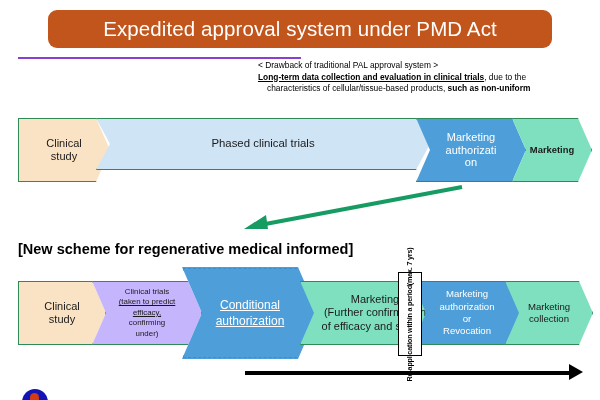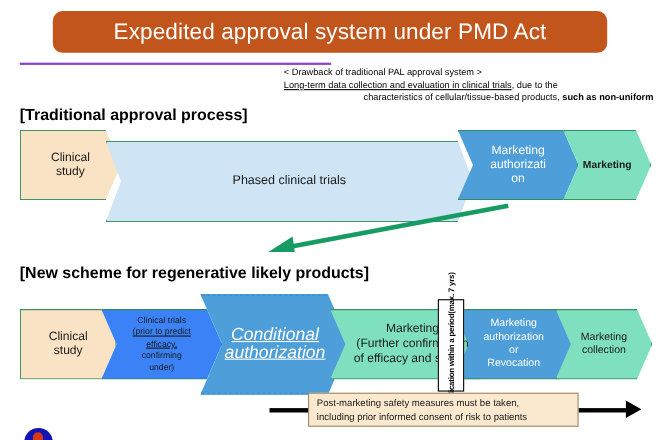--- a/index.html
+++ b/index.html
@@ -12,22 +12,22 @@
       background:#c1551c;border-radius:9px;display:flex;align-items:center;
       justify-content:center;}
   .title-banner span{color:#ffffff;font-size:20.5px;letter-spacing:.1px;
       font-weight:400;white-space:nowrap;}
   .rule{position:absolute;left:18px;top:57px;width:283px;height:2px;background:#8b3fcf;}
 
   
   .drawback{position:absolute;left:258px;top:60px;width:336px;font-size:8.4px;
       line-height:11.6px;color:#000;}
   .drawback .l1{font-weight:normal;}
-  .drawback .l2{font-weight:normal;text-decoration:underline;text-align:center;}
-  .drawback .ind{display:block;padding-left:9px;text-align:right;}
+  .drawback .l2{font-weight:bold;text-decoration:underline;text-align:center;}
+  .drawback .ind{display:block;padding-left:9px;}
   .b{font-weight:bold;}
 
   
   .section-head{position:absolute;font-size:14.5px;font-weight:bold;color:#000;
       white-space:nowrap;}
   #head-trad{left:18px;top:97px;}
   #head-new{left:18px;top:241px;}
 
   
   .flow{position:absolute;}
@@ -35,21 +35,21 @@
       text-align:center;box-sizing:border-box;}
   .chev .lbl{position:relative;z-index:2;line-height:1.18;padding:0 2px;}
 
   
   .sh-start{clip-path:polygon(0 0,calc(100% - 14px) 0,100% 50%,calc(100% - 14px) 100%,0 100%);}
   .sh-mid{clip-path:polygon(0 0,calc(100% - 14px) 0,100% 50%,calc(100% - 14px) 100%,0 100%,14px 50%);}
   .sh-mid-lg{clip-path:polygon(0 0,calc(100% - 20px) 0,100% 50%,calc(100% - 20px) 100%,0 100%,20px 50%);}
 
   .c-cream{background:#fae3c4;}
   .c-lblue{background:#cfe4f5;}
-  .c-lblue2{background:#3b82f6;}
+  .c-lblue2{background:#c4b5fd;}
   .c-blue{background:#4e9fd9;}
   .c-green{background:#7fe0c0;}
 
   .brd-green{outline:1px solid #2e8b57;outline-offset:-1px;}
 
   .txt-dark{color:#1a1a1a;}
   .txt-white{color:#ffffff;}
 
   
   .green-arrow{position:absolute;left:238px;top:182px;width:228px;height:52px;}
@@ -85,31 +85,30 @@
     <span>Expedited approval system under PMD Act</span>
   </div>
   <div class="rule"></div>
 
   <div class="drawback">
     <div class="l1">&lt; Drawback of traditional PAL approval system &gt;</div>
     <div><span class="l2">Long-term data collection and evaluation in clinical trials</span><span>, due to the</span></div>
     <div class="ind"><span>characteristics of cellular/tissue-based products, </span><span class="b">such as non-uniform</span></div>
   </div>
 
-  <div class="section-head" id="head-trad">[Traditional approval process]</div>
 
   <div class="flow">
     <div class="chev sh-start c-cream brd-green" style="left:18px;top:118px;width:92px;height:64px;">
       <div class="lbl txt-dark" style="font-size:11px;">
         <div>Clinical</div>
         <div>study</div>
       </div>
     </div>
 
-    <div class="chev sh-mid c-lblue brd-green" style="left:96px;top:128px;width:334px;height:74px;align-items:center;">
+    <div class="chev sh-mid c-lblue brd-green" style="left:96px;top:118px;width:334px;height:52px;align-items:center;">
       <div class="lbl txt-dark" style="font-size:11.4px;">
         <div>Phased clinical trials</div>
       </div>
     </div>
 
     <div class="chev sh-mid c-blue brd-green" style="left:416px;top:118px;width:110px;height:64px;">
       <div class="lbl txt-white" style="font-size:11px;">
         <div>Marketing</div>
         <div>authorizati</div>
         <div>on</div>
@@ -121,42 +120,42 @@
         <div>Marketing</div>
       </div>
     </div>
   </div>
 
   <svg class="green-arrow" viewBox="0 0 228 52">
     <line x1="224" y1="5" x2="22" y2="43" stroke="#169b62" stroke-width="4.2"></line>
     <polygon points="6,47 28,33 30,47" fill="#169b62"></polygon>
   </svg>
 
-  <div class="section-head" id="head-new">[New scheme for regenerative likely products]</div>
+  <div class="section-head" id="head-new">[New scheme for regenerative medical informed]</div>
 
   <div class="flow">
     <div class="chev sh-start c-cream brd-green" style="left:18px;top:281px;width:88px;height:64px;">
       <div class="lbl txt-dark" style="font-size:11px;">
         <div>Clinical</div>
         <div>study</div>
       </div>
     </div>
 
     <div class="chev sh-mid c-lblue2 brd-green" style="left:92px;top:281px;width:110px;height:64px;">
       <div class="lbl txt-dark" style="font-size:7.9px;line-height:10.5px;">
         <div>Clinical  trials</div>
-        <div style="text-decoration:underline;">(prior to predict</div>
+        <div style="text-decoration:underline;">(taken to predict</div>
         <div style="text-decoration:underline;">efficacy,</div>
         <div>confirming</div>
         <div>under)</div>
       </div>
     </div>
 
     <div class="chev sh-mid-lg c-blue" style="left:182px;top:267px;width:136px;height:92px;outline:1.6px dashed #3b8fd0;outline-offset:-2px;">
-      <div class="lbl txt-white" style="font-size:16px;line-height:16px;font-style:italic;">
+      <div class="lbl txt-white" style="font-size:12px;line-height:16px;">
         <div style="text-decoration:underline;">Conditional</div>
         <div style="text-decoration:underline;">authorization</div>
       </div>
     </div>
 
     <div class="chev sh-mid c-green brd-green" style="left:300px;top:281px;width:150px;height:64px;">
       <div class="lbl txt-dark" style="font-size:11px;line-height:13.5px;">
         <div>Marketing</div>
         <div>(Further confirmation</div>
         <div>of efficacy and safety)</div>
@@ -179,22 +178,18 @@
       </div>
     </div>
 
     <div class="vbox" style="left:398px;top:272px;width:22px;height:82px;">
       <div class="vtxt">Re-application within a period(max. 7 yrs)</div>
     </div>
   </div>
 
   <div class="bottom-line"></div>
   <div class="bottom-head"></div>
-  <div class="bottom-box">
-    <div>Post-marketing safety measures must be taken,</div>
-    <div>including prior informed consent of risk to patients</div>
-  </div>
 
   <div class="logo-frag">
       <i></i>
     </div>
 
 </div>
 
 </body></html>

